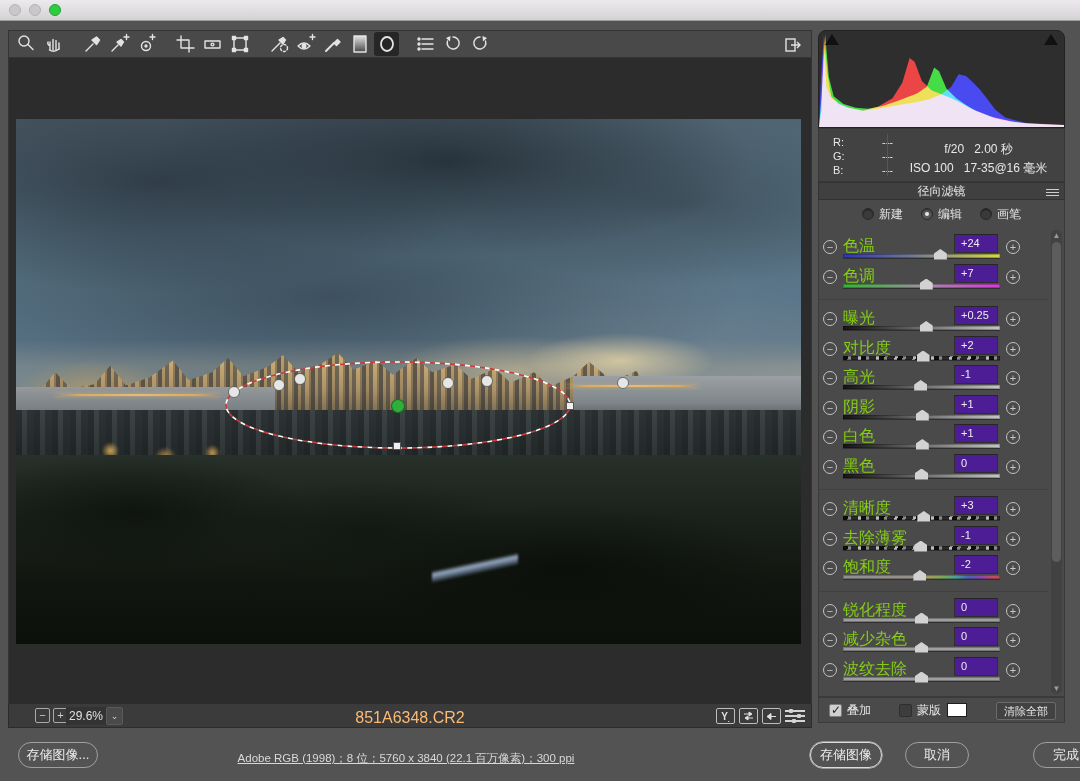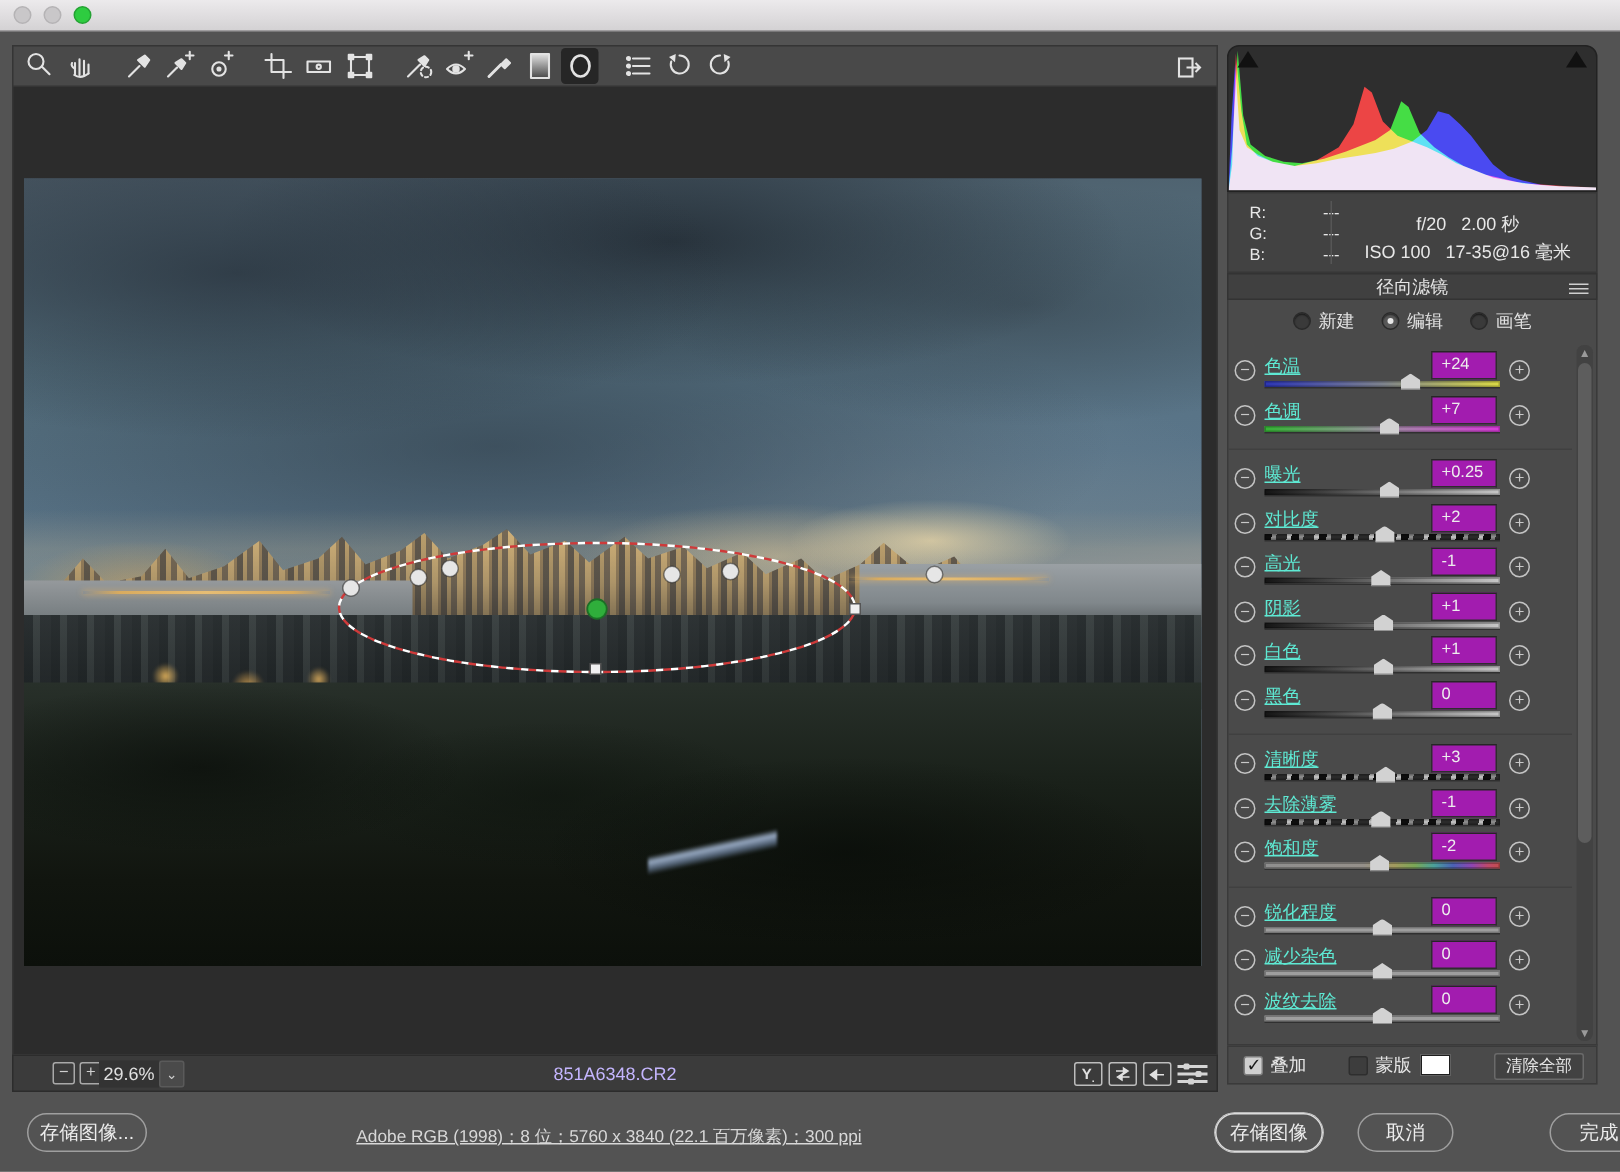--- a/index.html
+++ b/index.html
@@ -86,21 +86,21 @@
 
   
   .zoombar { position:absolute; left:8px; top:703px; width:804px; height:25px;
     background:#3b3b3b; border:1px solid #2c2c2c; }
   .zb-btn { position:absolute; top:4px; width:15px; height:15px; border:1px solid #a9a9a9;
     border-radius:2px; color:#cfcfcf; font-size:11px; line-height:13px; text-align:center; }
   .zoom-value { position:absolute; left:57px; top:3px; width:40px; height:18px; background:#333333;
     color:#e0e0e0; font-size:12px; text-align:center; line-height:18px; }
   .zoom-chevron { position:absolute; left:97px; top:3px; width:17px; height:18px; background:#4a4a4a;
     border:1px solid #5a5a5a; color:#cfcfcf; font-size:9px; text-align:center; line-height:17px; border-radius:2px; }
-  .filename { position:absolute; left:0; right:0; top:5px; text-align:center; color:#c4b5fd; font-size:12px; }
+  .filename { position:absolute; left:0; right:0; top:5px; text-align:center; color:#fdba74; font-size:16px; }
   .zb-right { position:absolute; right:6px; top:4px; display:flex; gap:4px; align-items:center; }
   .mini-btn { width:19px; height:16px; border:1px solid #bdbdbd; border-radius:2px; color:#e0e0e0;
     font-size:10px; display:flex; align-items:center; justify-content:center; }
   .prefs-icon { width:20px; height:16px; display:flex; flex-direction:column; justify-content:space-between; padding:2px 0; }
   .prefs-icon span { display:block; height:2px; background:#d5d5d5; position:relative; }
   .prefs-icon span::after { content:""; position:absolute; top:-1px; width:4px; height:4px; background:#d5d5d5; border-radius:1px; }
   .prefs-icon span:nth-child(1)::after { left:4px; } .prefs-icon span:nth-child(2)::after { left:12px; } .prefs-icon span:nth-child(3)::after { left:7px; }
 
   
   .histogram-box { position:absolute; left:818px; top:30px; width:247px; height:98px;
@@ -126,22 +126,22 @@
   .radio.sel::after { content:""; position:absolute; left:3px; top:3px; width:4px; height:4px; border-radius:50%; background:#e8e8e8; }
 
   .sliders-panel { position:absolute; left:818px; top:228px; width:247px; height:469px; background:#4a4a4a;
     border:1px solid #3a3a3a; border-top:none; overflow:hidden; }
   .sgroup { padding:5px 0 7px 0; border-top:1px solid #404040; }
   .sgroup:first-child { border-top:none; }
   .srow { position:relative; height:29.5px; }
   .scircle { position:absolute; width:14px; height:14px; border:1px solid #c3c3c3; border-radius:50%;
     color:#c8c8c8; font-size:11px; line-height:12px; text-align:center; top:7px; }
   .sminus { left:4px; } .splus { right:28px; }
-  .slabel { position:absolute; left:24px; top:3px; color:#5eead4; font-size:12px;text-decoration:underline; }
-  .svalue { position:absolute; right:50px; top:1px; width:44px; height:19px; background:#a21caf;
+  .slabel { position:absolute; left:24px; top:3px; color:#84cc16; font-size:16px; }
+  .svalue { position:absolute; right:50px; top:1px; width:44px; height:19px; background:#4c1d95;
     border:1px solid #2e2e2e; border-top-color:#262626; color:#ededed; font-size:11px;
     line-height:17px; padding-left:6px; }
   .strack { position:absolute; left:24px; right:48px; top:21px; height:4px;
     box-shadow:0 1px 0 rgba(0,0,0,.35), inset 0 0 0 1px rgba(0,0,0,.25); }
   .track-temp { background:linear-gradient(90deg,#2c35b5,#7d828d 50%,#d9d945); }
   .track-tint { background:linear-gradient(90deg,#35b435,#9b8fa0 50%,#d93ad9); }
   .track-gray { background:linear-gradient(90deg,#141414,#c6c6c6); }
   .track-texture { background:repeating-linear-gradient(100deg,#0e0e0e 0 5px,#8a8a8a 5px 8px,#2a2a2a 8px 15px,#bdbdbd 15px 18px); }
   .track-saturation { background:linear-gradient(90deg,#8f8f8f 0%,#95908a 42%,#a39a5f 55%,#7aa757 64%,#4ba09b 72%,#4b62b5 80%,#8e46b2 88%,#bf4a6a 95%,#c24d4d 100%); }
   .track-plain { background:#9e9e9e; }

